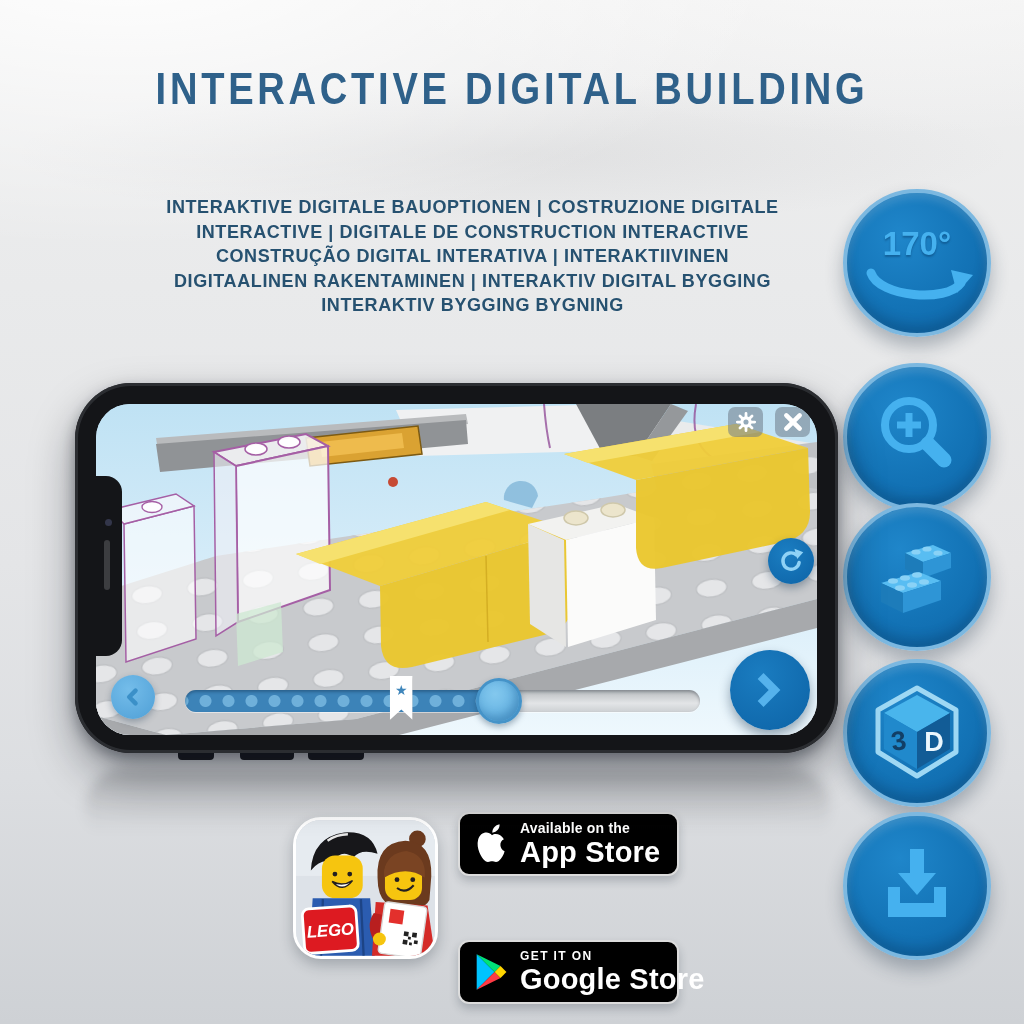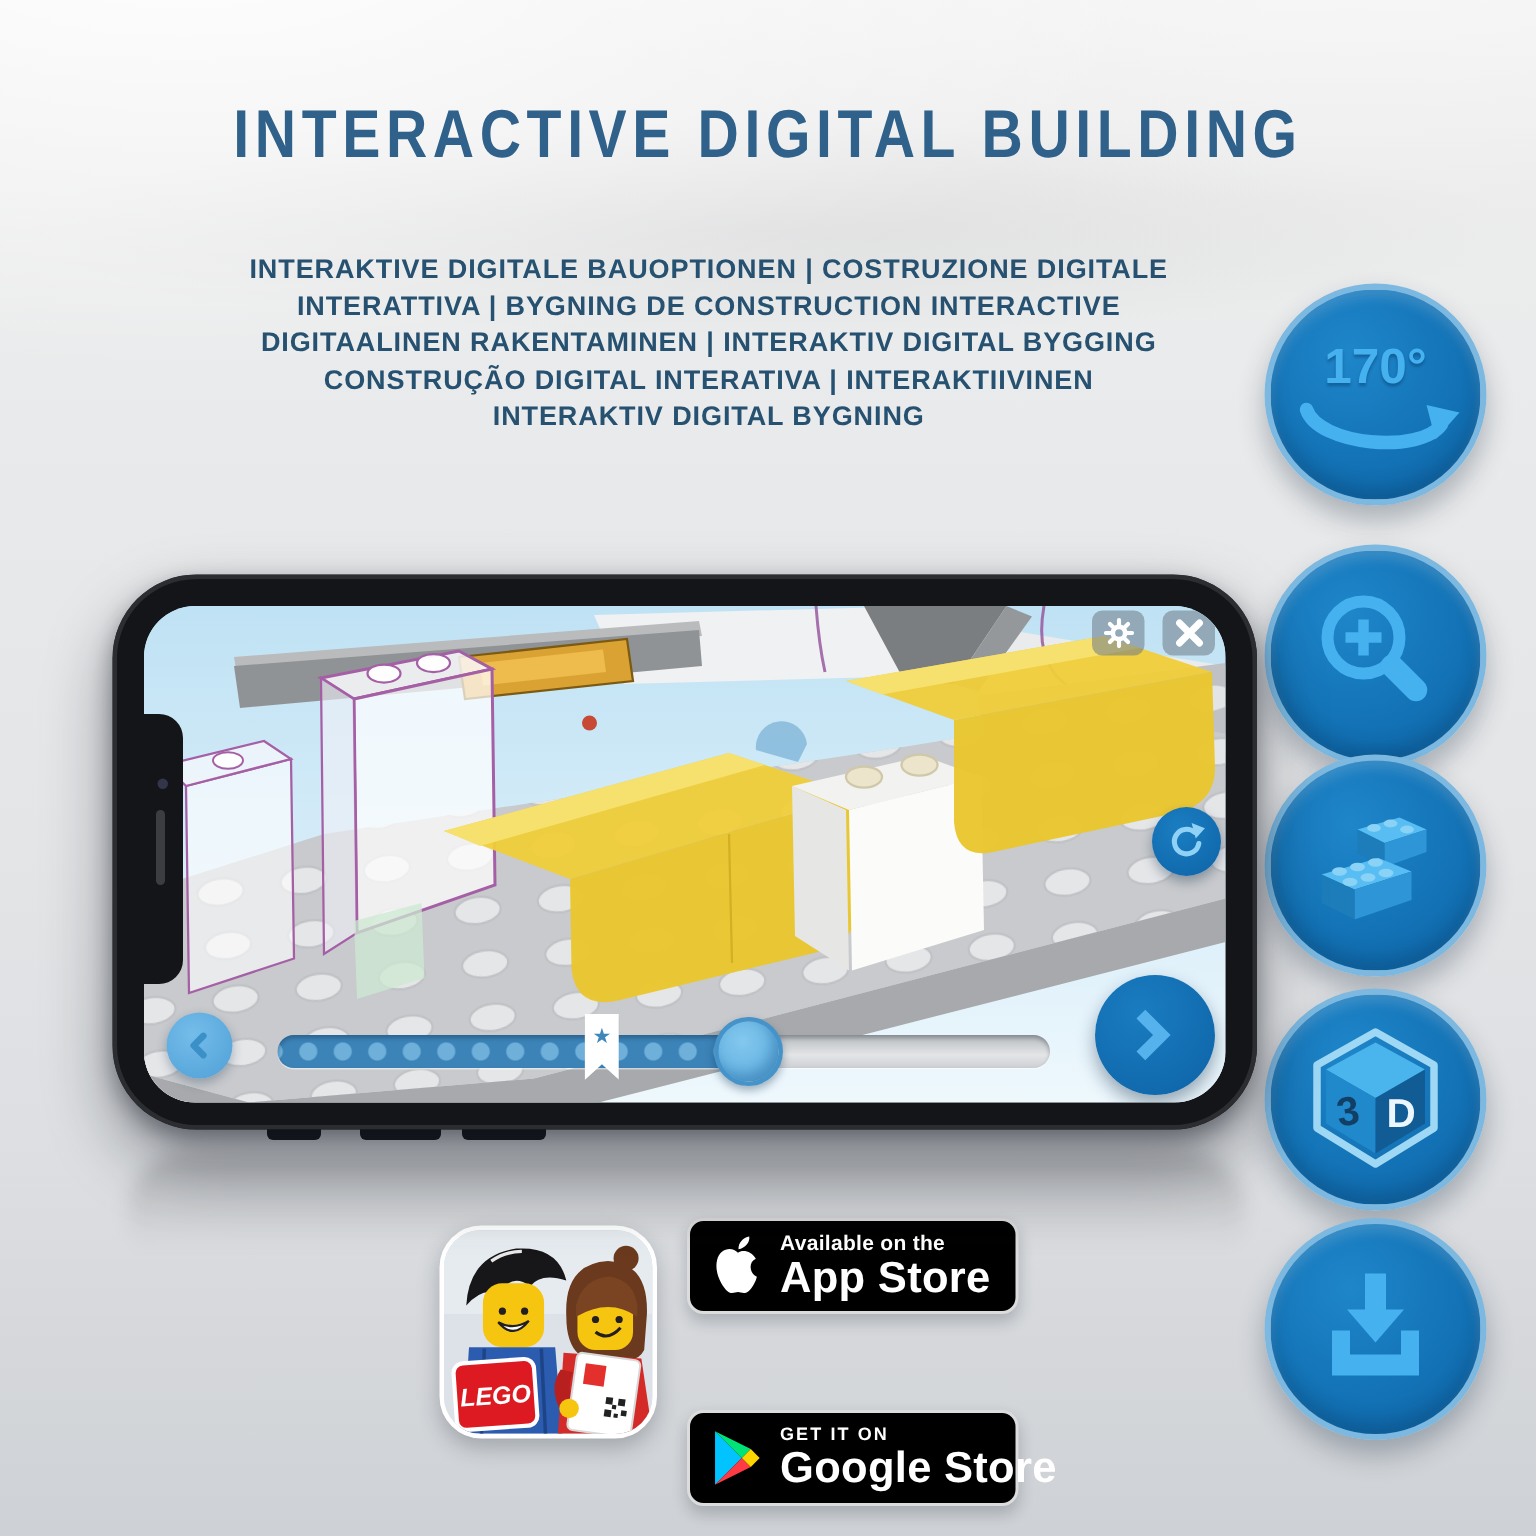--- a/index.html
+++ b/index.html
@@ -89,26 +89,26 @@
   .badge-small.gp{font-size:12px;letter-spacing:1.4px;font-weight:bold;}
   .badge-big{font-size:29px;font-weight:bold;letter-spacing:.2px;margin-top:1px;white-space:nowrap;}
 </style>
 </head>
 <body>
 
 <div class="stage">
 
   <h1 class="title" style="color: rgb(47, 97, 138);">INTERACTIVE DIGITAL BUILDING</h1>
 
-  <div class="subtitle" style="color: rgb(38, 81, 112);">
+  <div class="subtitle" style="color: rgb(38, 81, 112); margin-top: 28px;">
       <div class="sub-line">INTERAKTIVE DIGITALE BAUOPTIONEN | COSTRUZIONE DIGITALE</div>
-      <div class="sub-line">INTERATTIVA | BYGNING DE CONSTRUCTION INTERACTIVE</div>
+      <div class="sub-line">INTERACTIVE | DIGITALE DE CONSTRUCTION INTERACTIVE</div>
+      <div class="sub-line">CONSTRUÇÃO DIGITAL INTERATIVA | INTERAKTIIVINEN</div>
       <div class="sub-line">DIGITAALINEN RAKENTAMINEN | INTERAKTIV DIGITAL BYGGING</div>
-      <div class="sub-line">CONSTRUÇÃO DIGITAL INTERATIVA | INTERAKTIIVINEN</div>
-      <div class="sub-line">INTERAKTIV DIGITAL BYGNING</div>
+      <div class="sub-line">INTERAKTIV BYGGING BYGNING</div>
     </div>
 
   <div class="features">
 
     <div class="fcircle fc1">
       <div class="label360">170°</div>
       <svg class="arrow360" viewBox="0 0 112 42">
         <path d="M8,8 C16,32 84,38 98,18" stroke="#45b1ef" stroke-width="9" fill="none" stroke-linecap="round"></path>
         <polygon points="110,10 88,5 94,28" fill="#45b1ef"></polygon>
       </svg>

